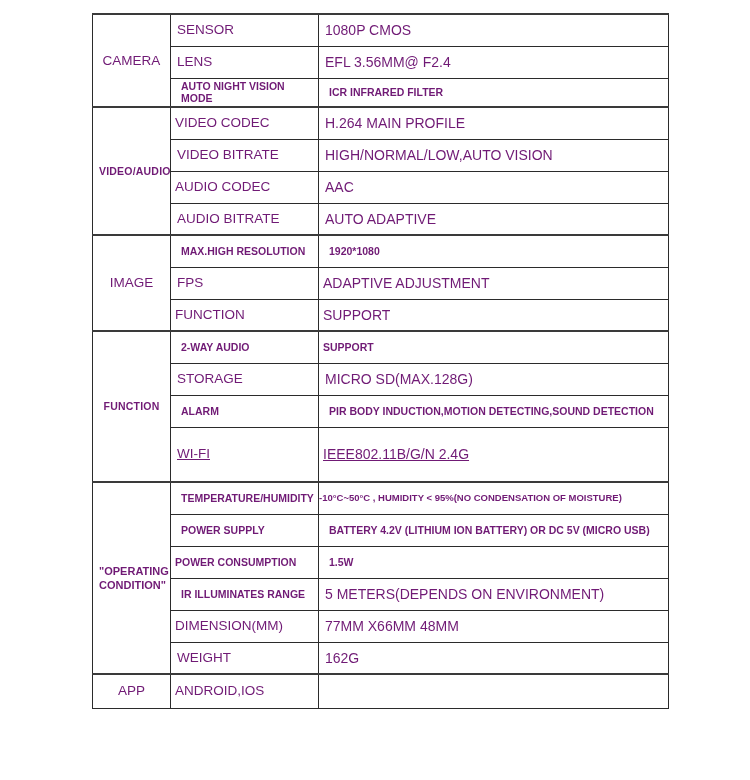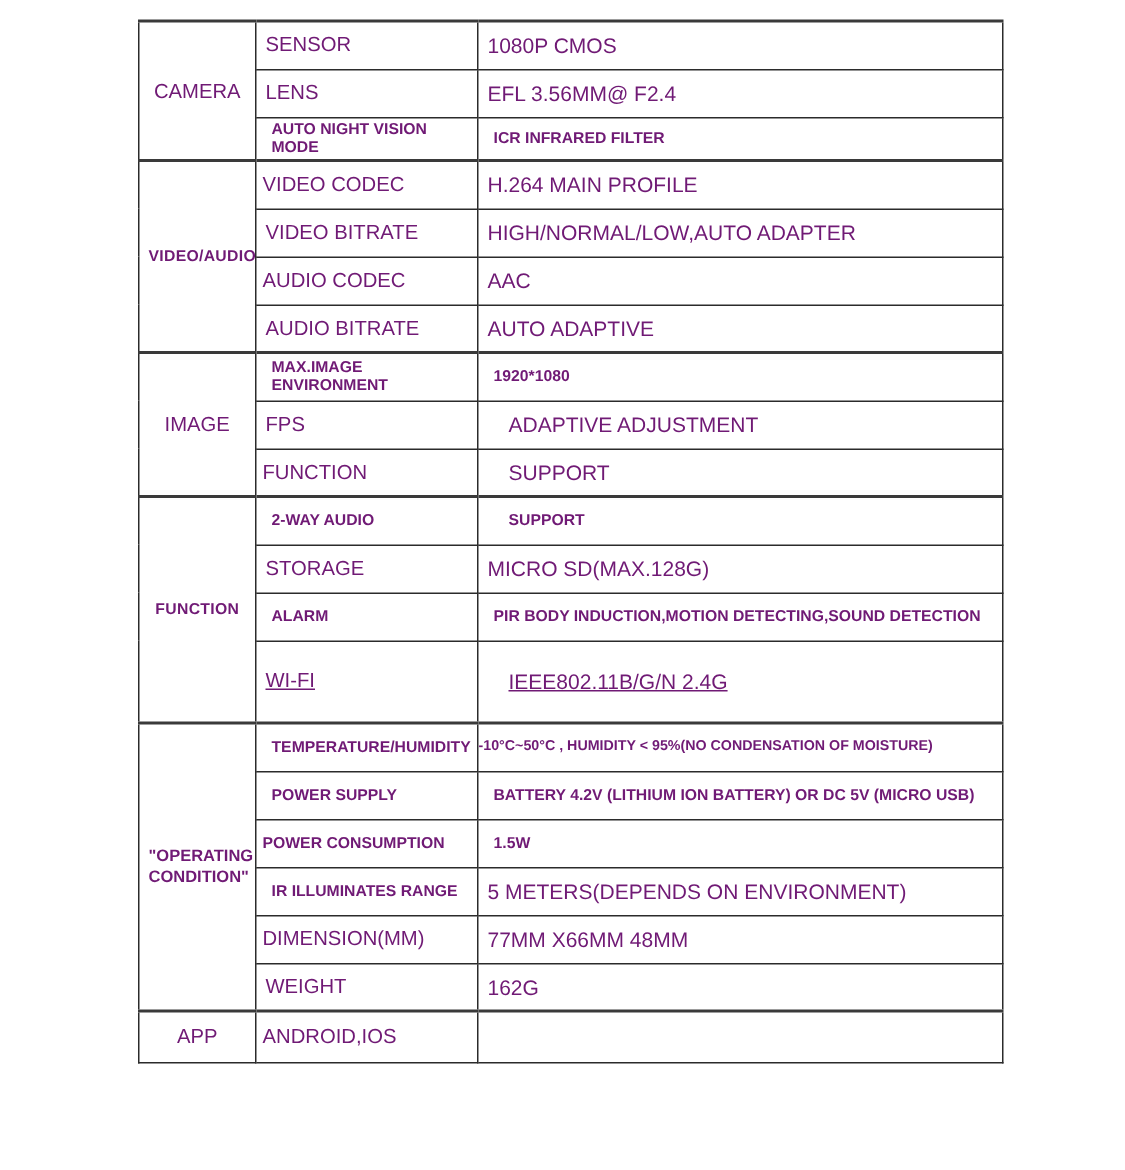--- a/index.html
+++ b/index.html
@@ -79,21 +79,21 @@
     font-size: 10.5px;
     font-weight: bold;
     padding-left: 10px;
   }
   td.val.sm2 {
     font-size: 9.5px;
     font-weight: bold;
     padding-left: 0;
   }
   td.val.ctr {
-    padding-left: 20px;
+    padding-left: 4px;
   }
 
   
   tr.group-start > td {
     border-top: 2px solid #3a3a3a;
   }
   tr.row-h32 > td { height: 32px; }
   tr.row-h29 > td { height: 29px; }
   tr.row-h55 > td { height: 55px; text-decoration: underline; }
   tr.row-h34 > td { height: 34px; }
@@ -122,33 +122,33 @@
           <td class="item sm">AUTO NIGHT VISION MODE</td>
           <td class="val sm">ICR INFRARED FILTER</td>
         </tr>
         <tr class="row-h32 group-start">
           <td class="cat small" rowspan="4">VIDEO/AUDIO</td>
           <td class="item ctr">VIDEO CODEC</td>
           <td class="val">H.264 MAIN PROFILE</td>
         </tr>
         <tr class="row-h32">
           <td class="item">VIDEO BITRATE</td>
-          <td class="val">HIGH/NORMAL/LOW,AUTO ADAPTER</td>
+          <td class="val">HIGH/NORMAL/LOW,AUTO VISION</td>
         </tr>
         <tr class="row-h32">
           <td class="item ctr">AUDIO CODEC</td>
           <td class="val">AAC</td>
         </tr>
         <tr class="row-h32">
           <td class="item">AUDIO BITRATE</td>
           <td class="val">AUTO ADAPTIVE</td>
         </tr>
         <tr class="row-h32 group-start">
           <td class="cat" rowspan="3">IMAGE</td>
-          <td class="item sm">MAX.IMAGE ENVIRONMENT</td>
+          <td class="item sm">MAX.HIGH RESOLUTION</td>
           <td class="val sm">1920*1080</td>
         </tr>
         <tr class="row-h32">
           <td class="item">FPS</td>
           <td class="val ctr">ADAPTIVE ADJUSTMENT</td>
         </tr>
         <tr class="row-h32">
           <td class="item ctr">FUNCTION</td>
           <td class="val ctr">SUPPORT</td>
         </tr>

